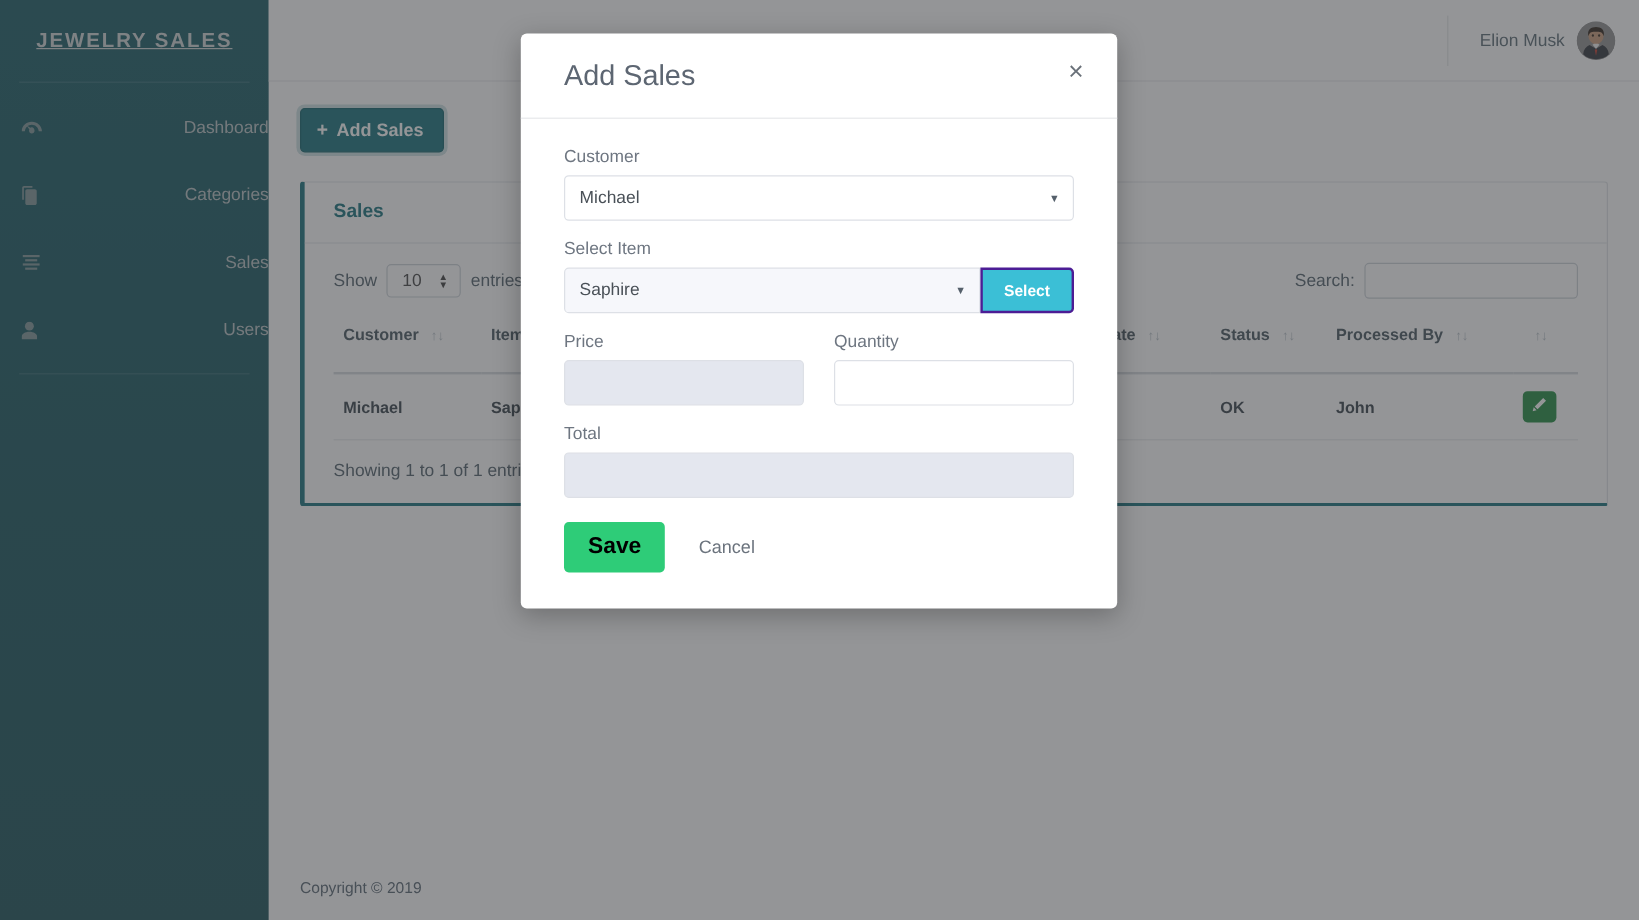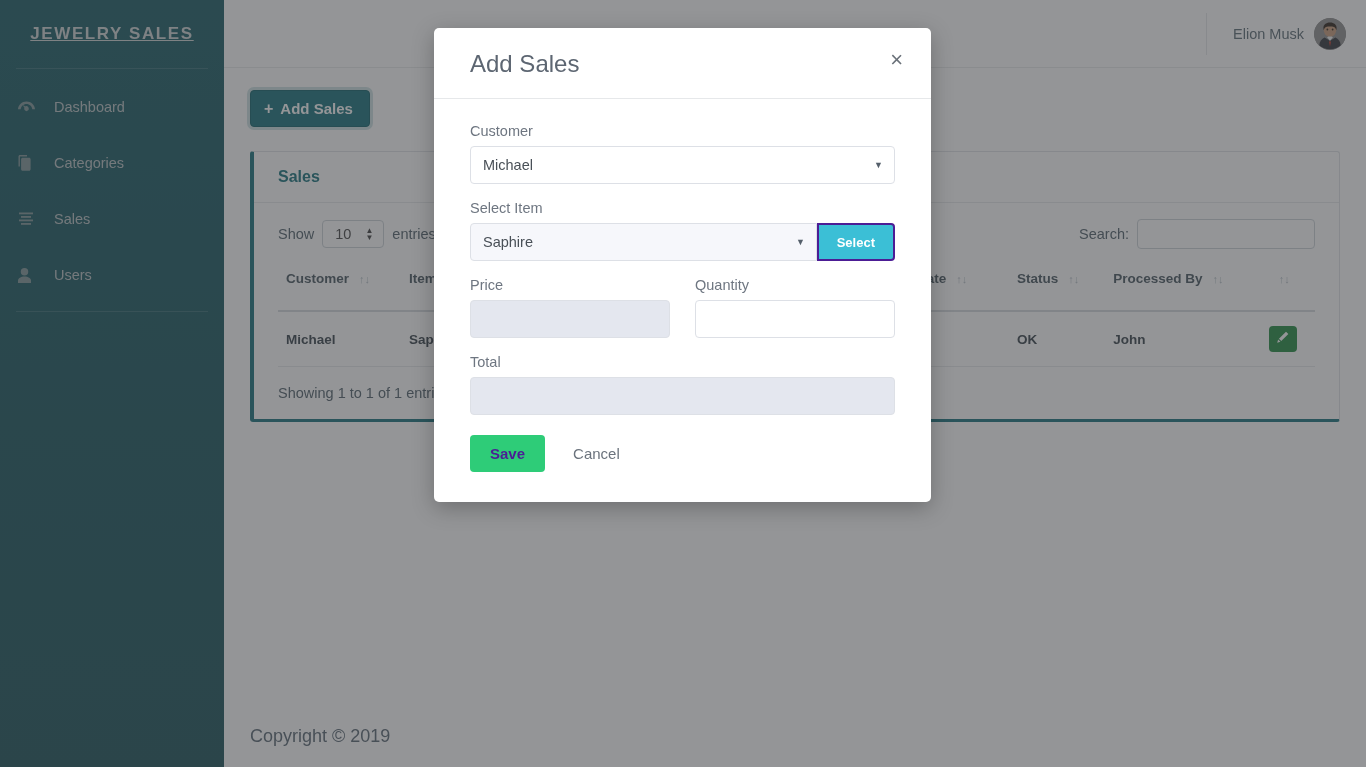--- a/index.html
+++ b/index.html
@@ -32,20 +32,21 @@
     margin: 0 16px;
   }
   .nav { padding-top: 10px; }
   .nav-item {
     display: flex; align-items: center;
     height: 56px;
     padding-left: 18px;
     color: #b9c2c4;
     font-size: 14.5px;
     cursor: pointer;
+    justify-content: space-between;
   }
   .nav-item .nav-icon {
     width: 28px; height: 18px;
     display: inline-flex; align-items: center; justify-content: flex-start;
     margin-right: 8px;
     color: #8fa3a5;
   }
   .nav-item .nav-icon svg { display: block; fill: #7f9698; }
   .nav-divider {
     height: 1px; background: rgba(255,255,255,0.13);
@@ -170,21 +171,21 @@
     border-right: 1px solid #ced4da;
     cursor: pointer;
   }
   .pagination .pg:last-child { border-right: none; }
   .pagination .pg.active { background: #2a3f87; color: #ffffff; }
 
   .footer {
     position: absolute; left: 0; bottom: 0;
     width: 1142px;
     padding: 20px 26px;
-    color: #586672; font-size: 18px;
+    color: #586672; font-size: 13px;
   }
 
   
   .overlay {
     position: absolute; left: 0; top: 0;
     width: 1366px; height: 767px;
     background: rgba(60,62,66,0.55);
   }
   .modal {
     position: absolute;
@@ -239,22 +240,22 @@
     color: #fff; font-size: 13px; font-weight: bold;
     padding: 0 18px; height: 38px;
     border-top-right-radius: 4px; border-bottom-right-radius: 4px;
     cursor: pointer;
     font-family: "Liberation Sans", sans-serif;
   }
   .row2 { display: flex; gap: 25px; }
   .row2 > div { flex: 1; }
   .modal-actions { display: flex; align-items: center; margin-top: 20px; }
   .btn-save {
-    background: #2ecc78; border: none; color: #4c1d95;
-    font-size: 15px; font-weight: bold;
+    background: #2ecc78; border: none; color: #000000;
+    font-size: 19px; font-weight: bold;
     padding: 10px 20px; border-radius: 4px; cursor: pointer;
     font-family: "Liberation Sans", sans-serif;
   }
   .btn-cancel {
     margin-left: 22px;
     background: none; border: none;
     color: #6b737d; font-size: 15px; cursor: pointer;
     font-family: "Liberation Sans", sans-serif;
   }
 </style>

